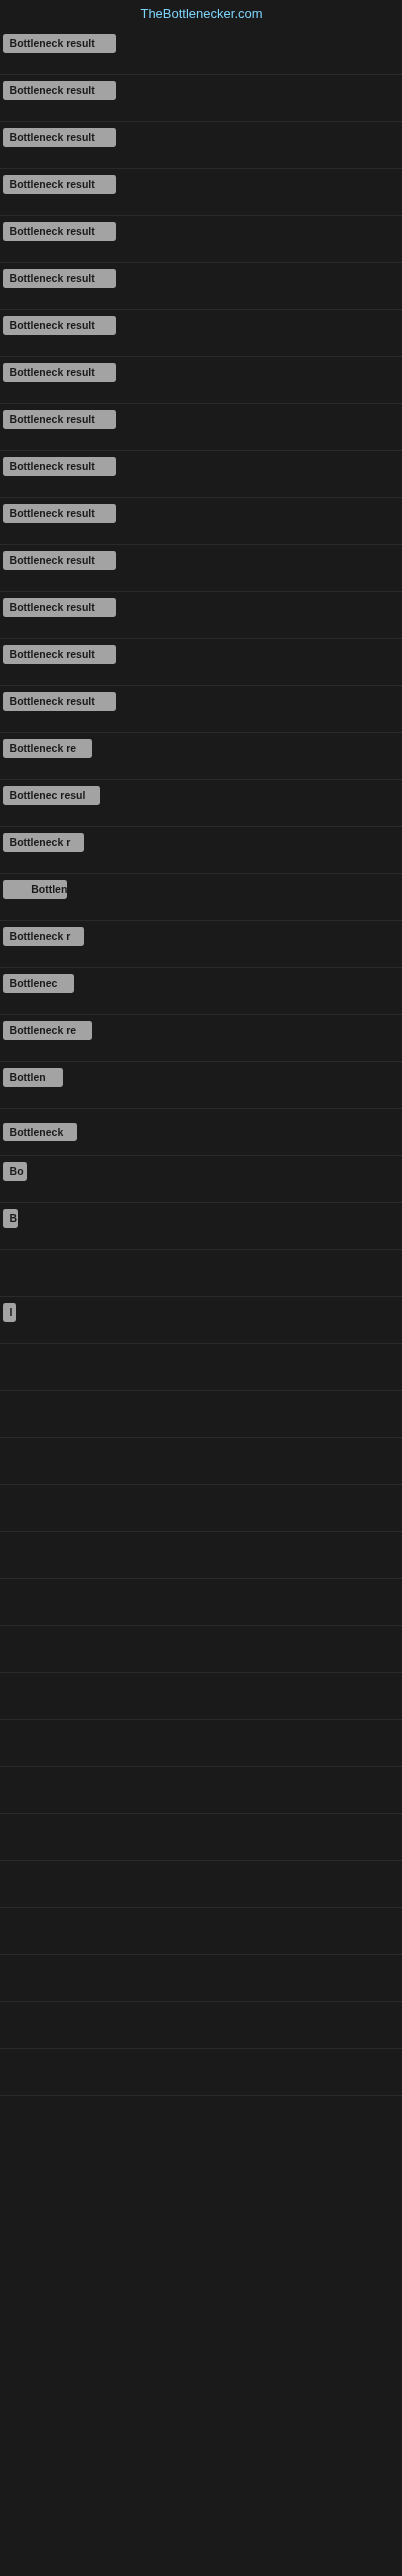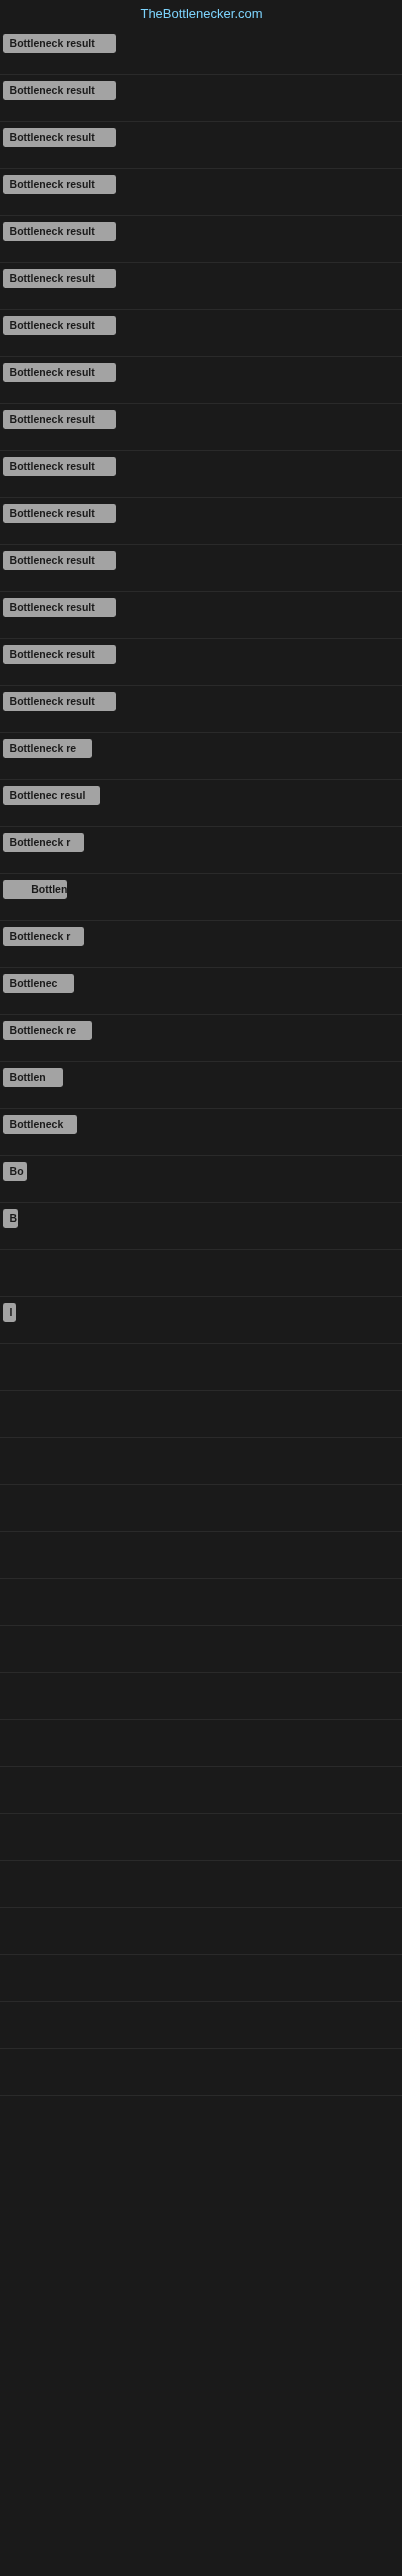--- a/index.html
+++ b/index.html
@@ -113,21 +113,21 @@
     </div>
     <div class="bottleneck-item" style="min-height: 47px;">
       <span class="bottleneck-badge" style="max-width: 71px; width: 71px;">Bottlenec</span>
     </div>
     <div class="bottleneck-item" style="min-height: 47px;">
       <span class="bottleneck-badge" style="max-width: 89px; width: 89px;">Bottleneck re</span>
     </div>
     <div class="bottleneck-item" style="min-height: 47px;">
       <span class="bottleneck-badge" style="max-width: 60px; width: 60px;">Bottlen</span>
     </div>
-    <div class="bottleneck-item" style="min-height: 47px;">
+    <div class="bottleneck-item" style="min-height: 47px; align-items: center;">
       <span class="bottleneck-badge" style="max-width: 74px; width: 74px;">Bottleneck</span>
     </div>
     <div class="bottleneck-item" style="min-height: 47px;">
       <span class="bottleneck-badge" style="max-width: 24px; width: 24px; text-align: center;">Bo</span>
     </div>
     <div class="bottleneck-item" style="min-height: 47px;">
       <span class="bottleneck-badge" style="max-width: 14.5px; width: 14.5px;">B</span>
     </div>
     <div class="bottleneck-item" style="min-height: 47px;"></div>
     <div class="bottleneck-item" style="min-height: 47px;">

